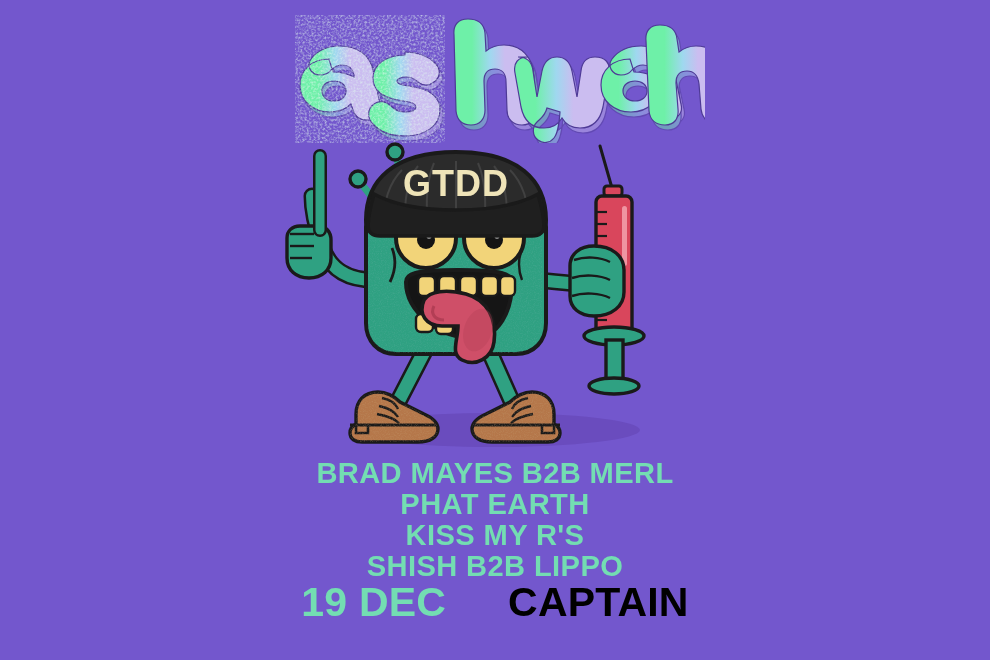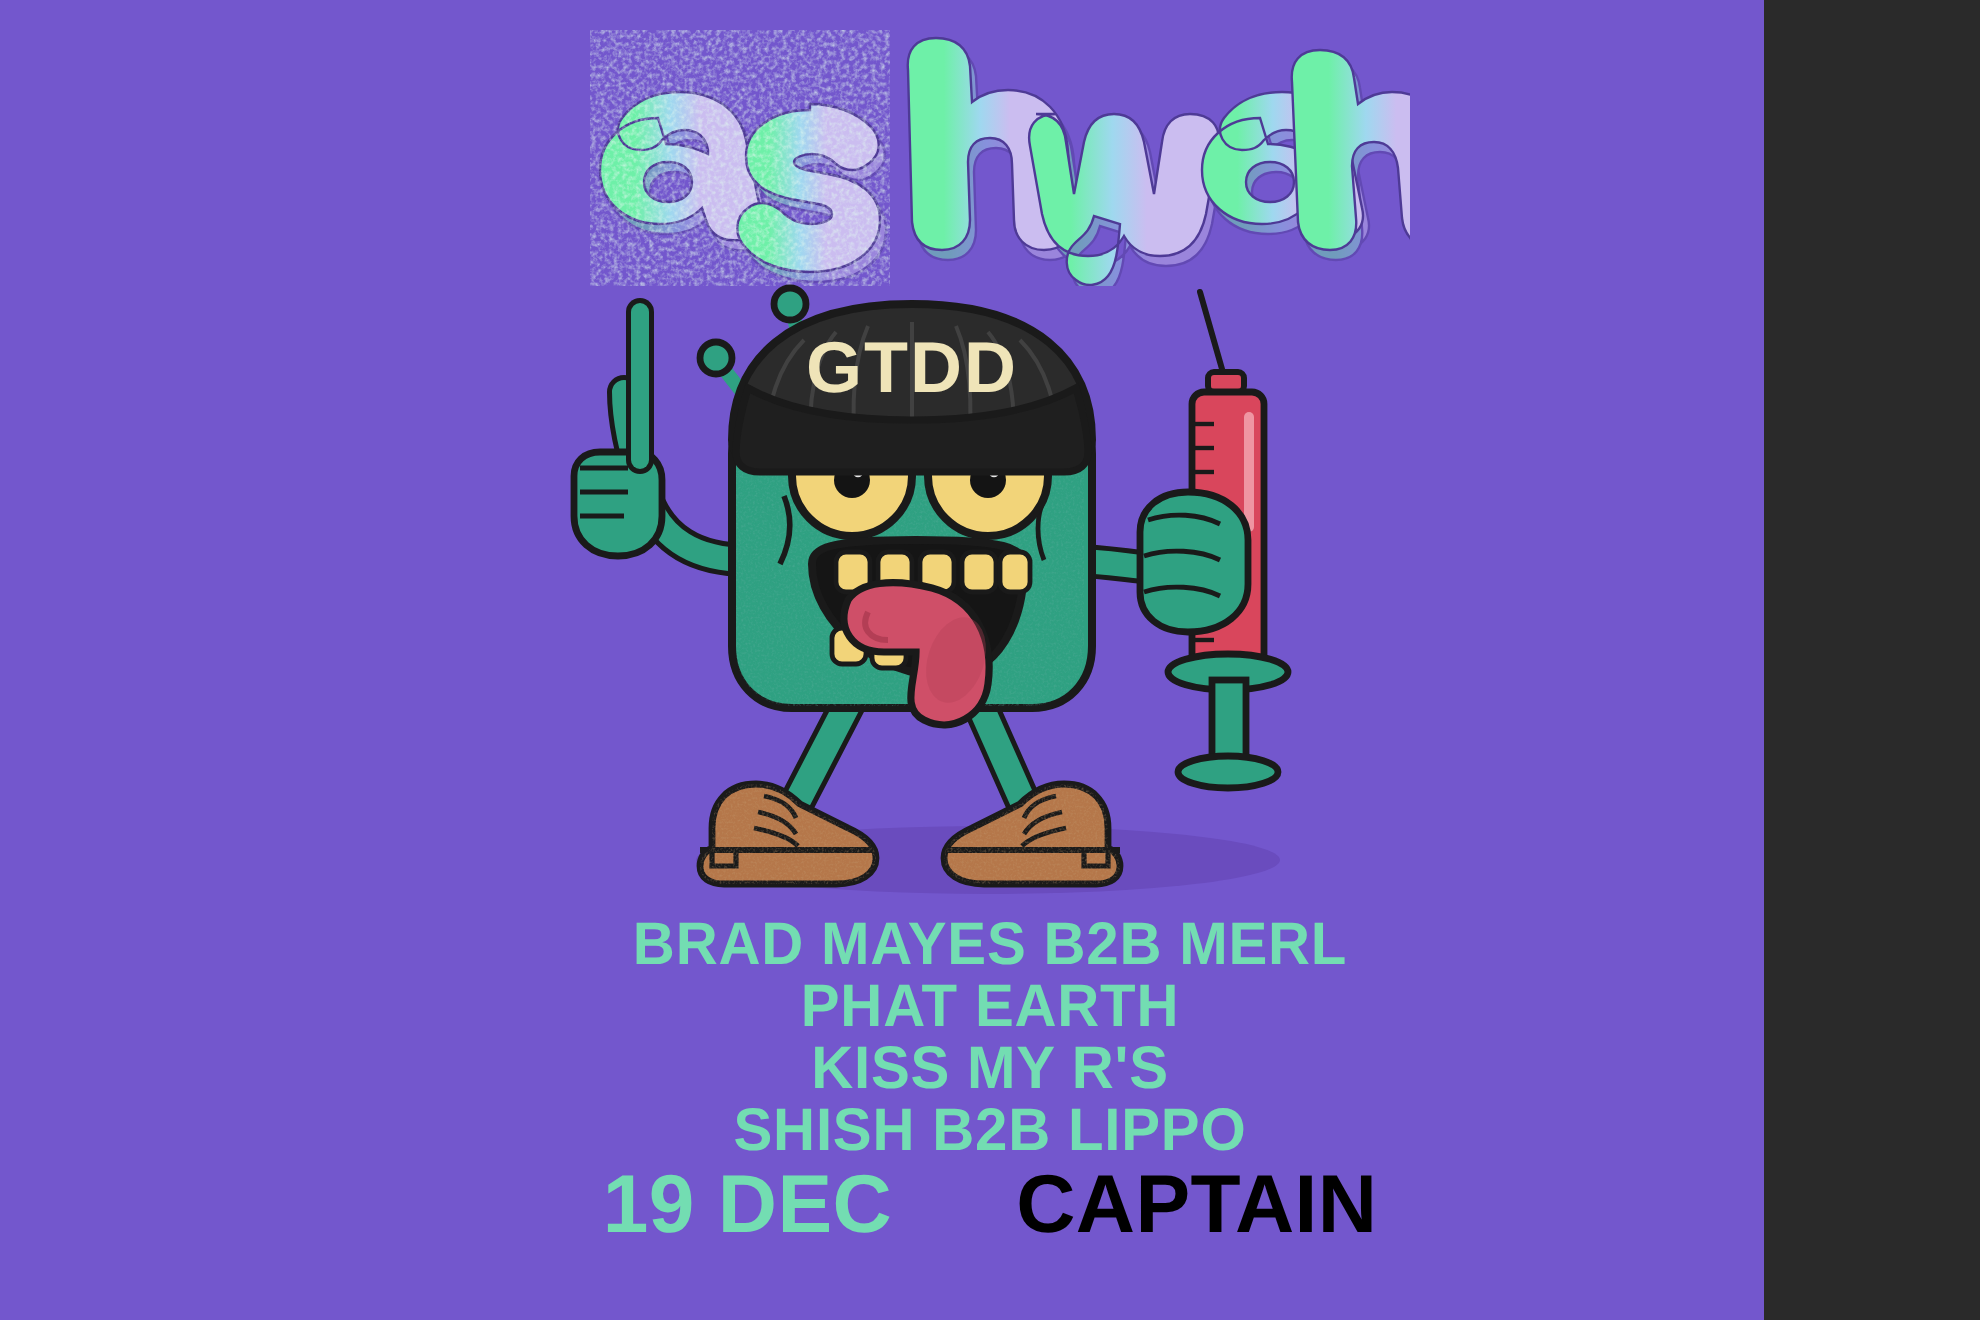--- a/index.html
+++ b/index.html
@@ -2,21 +2,21 @@
 <html><head>
 <meta charset="utf-8">
 <style>
   html, body {
     margin: 0;
     padding: 0;
     background: #2a2a2a;
   }
   #poster {
     position: relative;
-    width: 882px;
+    width: 990px;
     height: 660px;
     overflow: hidden;
     font-family: "Liberation Sans", sans-serif;
   }
   #bg {
     position: absolute;
     inset: 0;
   }
 
   

